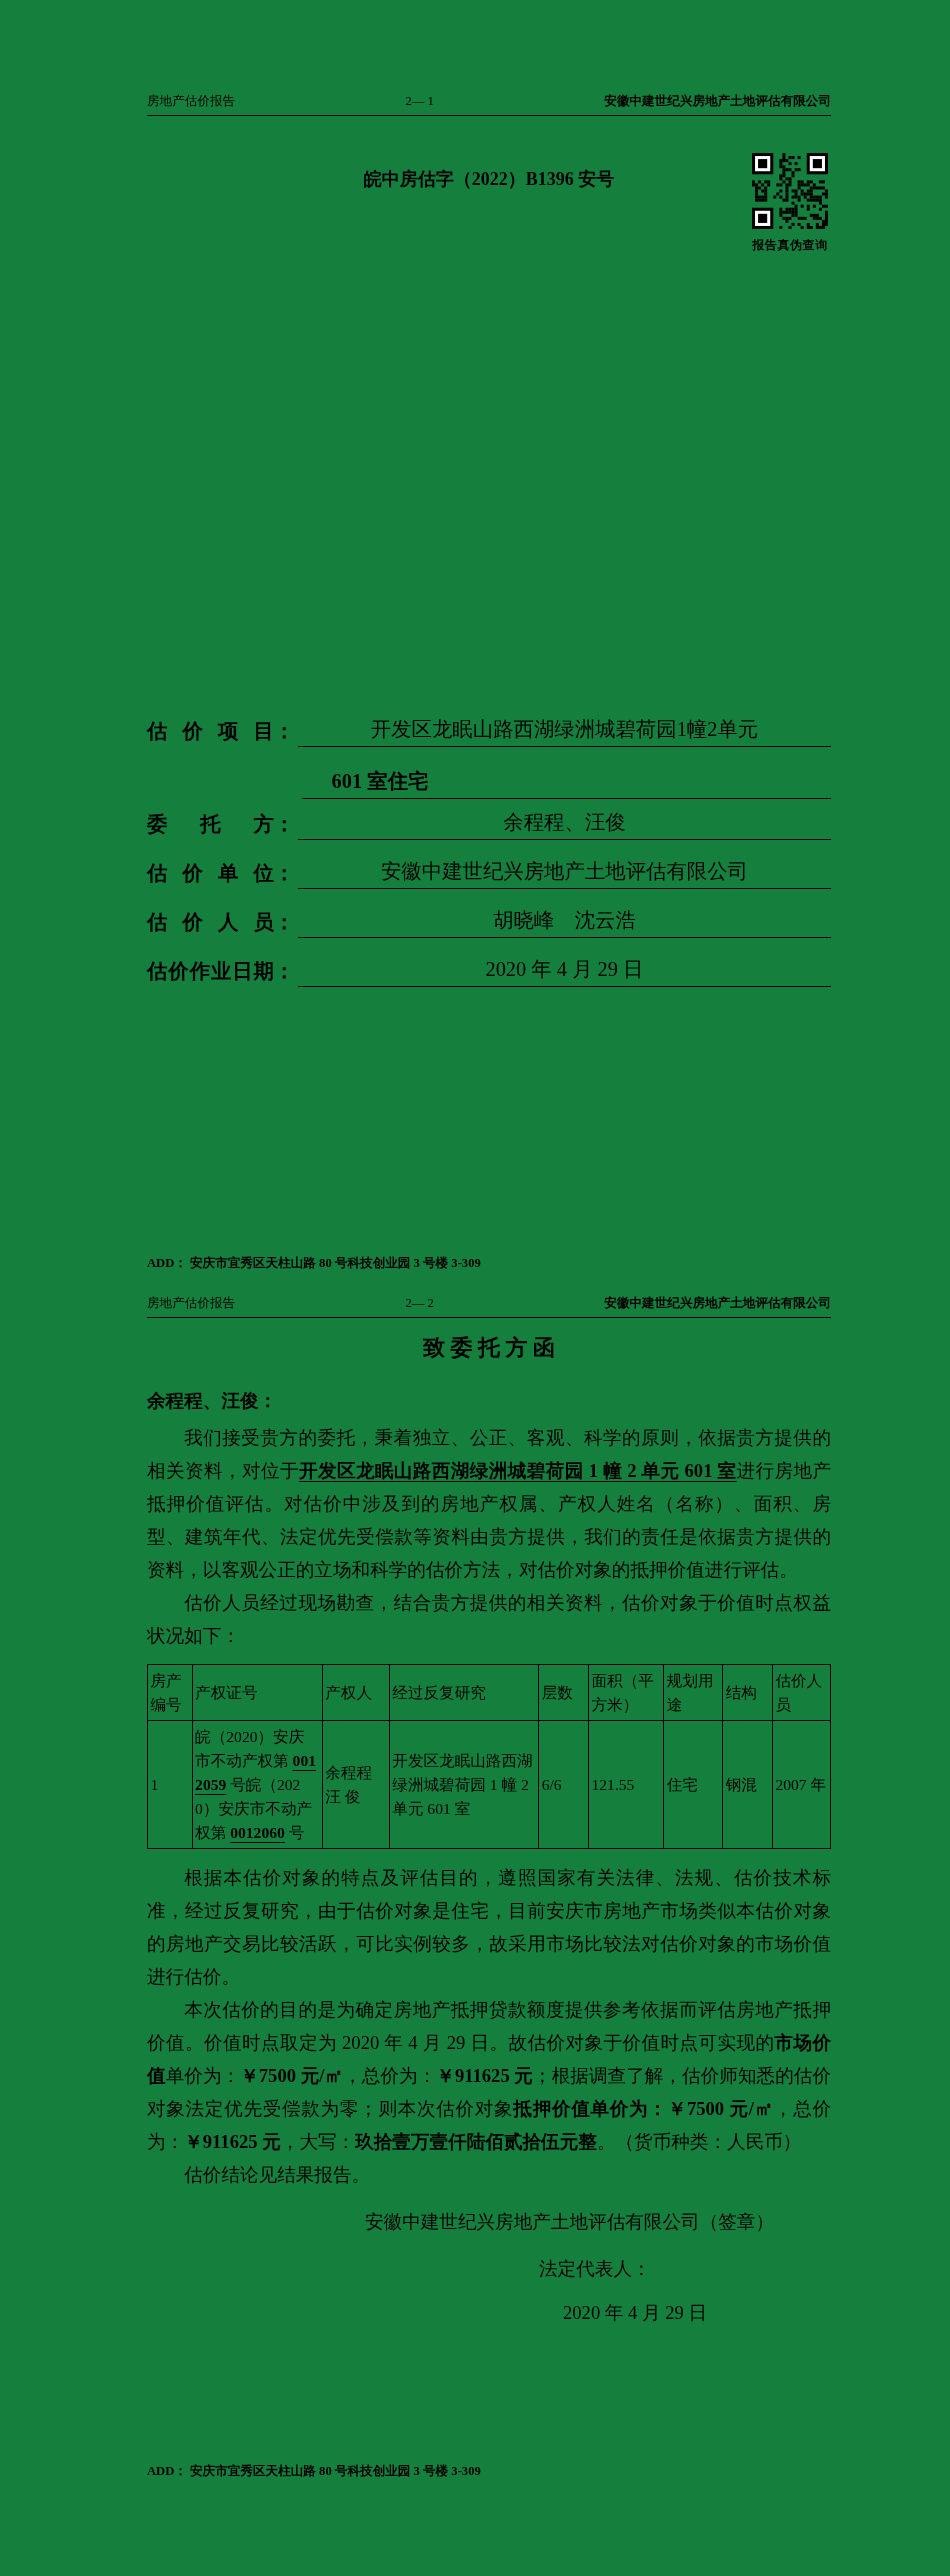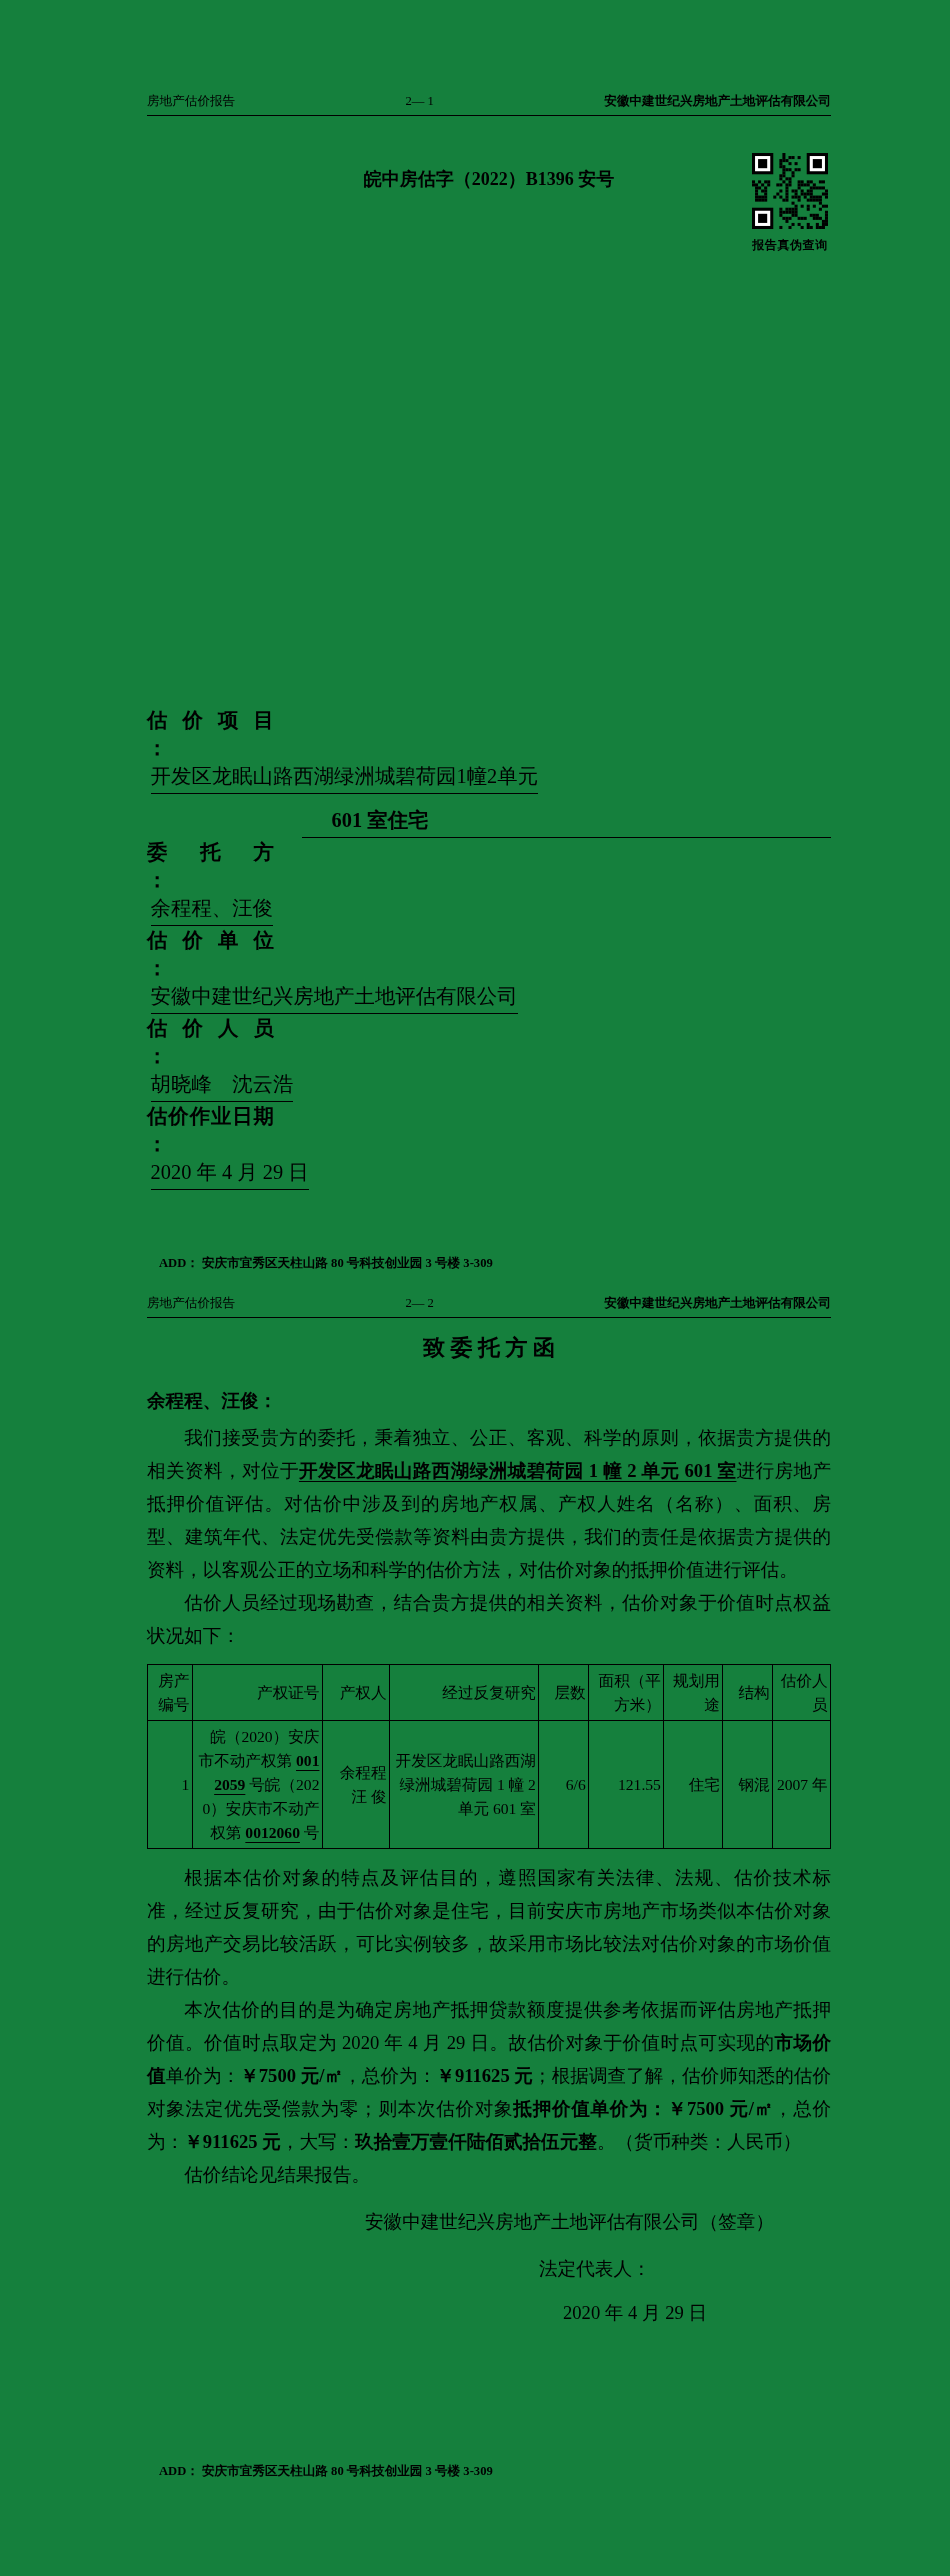--- a/index.html
+++ b/index.html
@@ -19,45 +19,45 @@
 
   .qr-wrap { position:absolute; top:153px; left:752px; width:76px; text-align:center; }
   .qr-wrap svg { display:block; width:76px; height:76px; }
   .qr-caption { margin-top:8.4px; font-size:12px; font-weight:bold; letter-spacing:0.6px; white-space:nowrap; }
 
   .main-title { margin-top:198px; text-align:center; font-size:42px; font-weight:bold;
                 word-spacing:10.8px; line-height:1; white-space:nowrap; }
   .doc-number { margin-top:51px; text-align:center; font-size:18px; font-weight:bold; }
 
   .form { margin-top:515px; font-size:20.4px; }
-  .form-row  { display:flex; align-items:flex-start; min-height:49px;flex-direction:column; }
+  .form-row  { display:flex; align-items:center; min-height:49px; }
   .form-row2 { display:flex; min-height:44px; align-items:flex-end; }
   .form-label { display:inline-block; width:127px; font-weight:bold;
                 text-align:justify; text-align-last:justify; }
   .form-colon { font-weight:bold; }
   .form-value { flex:1; border-bottom:1.2px solid #000; text-align:center;
                 padding-bottom:3px; margin-left:3.6px; }
   .form-value.bold { font-weight:normal; }
   .form-spacer { width:151px; }
   .form-value.left { text-align:left; padding-left:30px; font-weight:bold; }
 
-  .page-footer { position:absolute; left:159px; font-size:12.6px; font-weight:bold; white-space:nowrap; }
+  .page-footer { position:absolute; left:147px; font-size:12.6px; font-weight:bold; white-space:nowrap; }
   .page-1 .page-footer { top:1255px; }
   .page-2 .page-footer { top:1181px; }
 
   .letter-title { margin-top:14.4px; text-align:center; font-size:22px; font-weight:bold; }
   .salutation { margin-top:25px; font-size:18.6px; font-weight:bold; }
 
   .para { font-size:18.6px; line-height:33px; text-align:justify; text-indent:2em; margin:0; }
   .para.first { margin-top:7.2px; }
   .b { font-weight:bold; }
   .u { text-decoration:underline; text-underline-offset:3.6px; }
 
   table.prop { width:100%; border-collapse:collapse; table-layout:fixed;
-               margin-top:12px; font-size:15.6px; text-align:right; }
+               margin-top:12px; font-size:15.6px; text-align:left; }
   table.prop th, table.prop td { border:1.2px solid #000; padding:3.6px 2.4px;
                font-weight:normal; line-height:24px; vertical-align:middle; word-break:break-all; }
   .para.after-table { margin-top:12px; }
 
   .sign-company { margin-top:18px; font-size:18.6px; text-align:right; padding-right:57px; }
   .sign-legal   { margin-top:20.4px; font-size:18.6px; padding-left:392px; }
   .sign-date    { margin-top:18px; font-size:18.6px; padding-left:416px; }
 </style>
 </head>
 <body>

